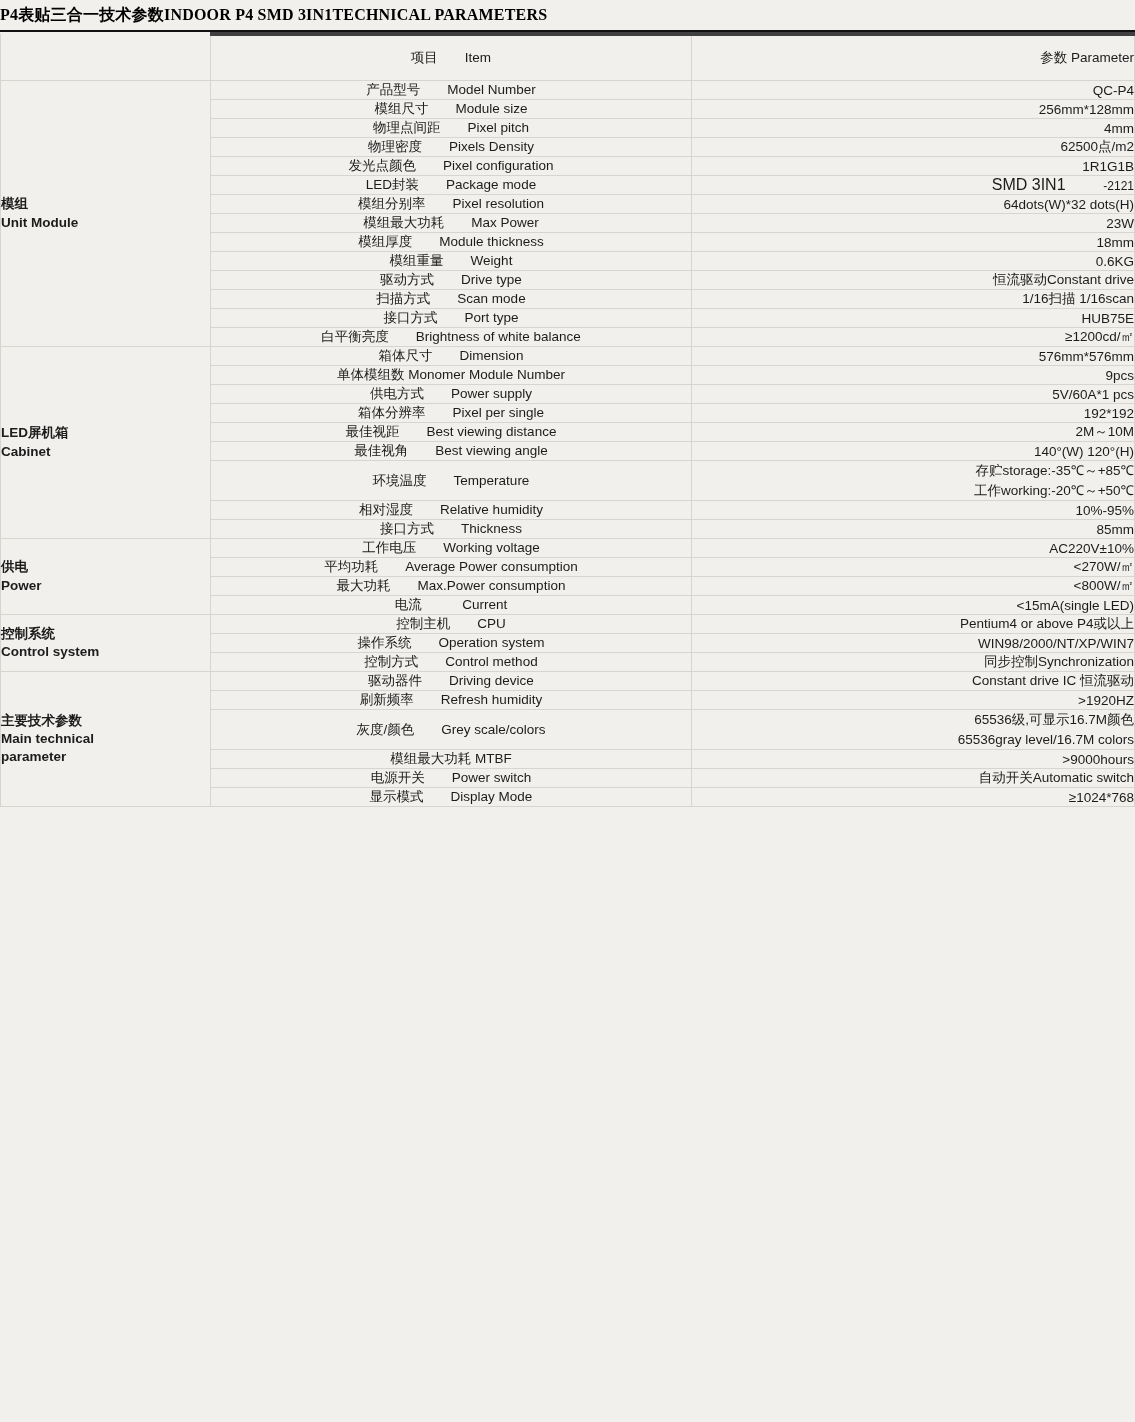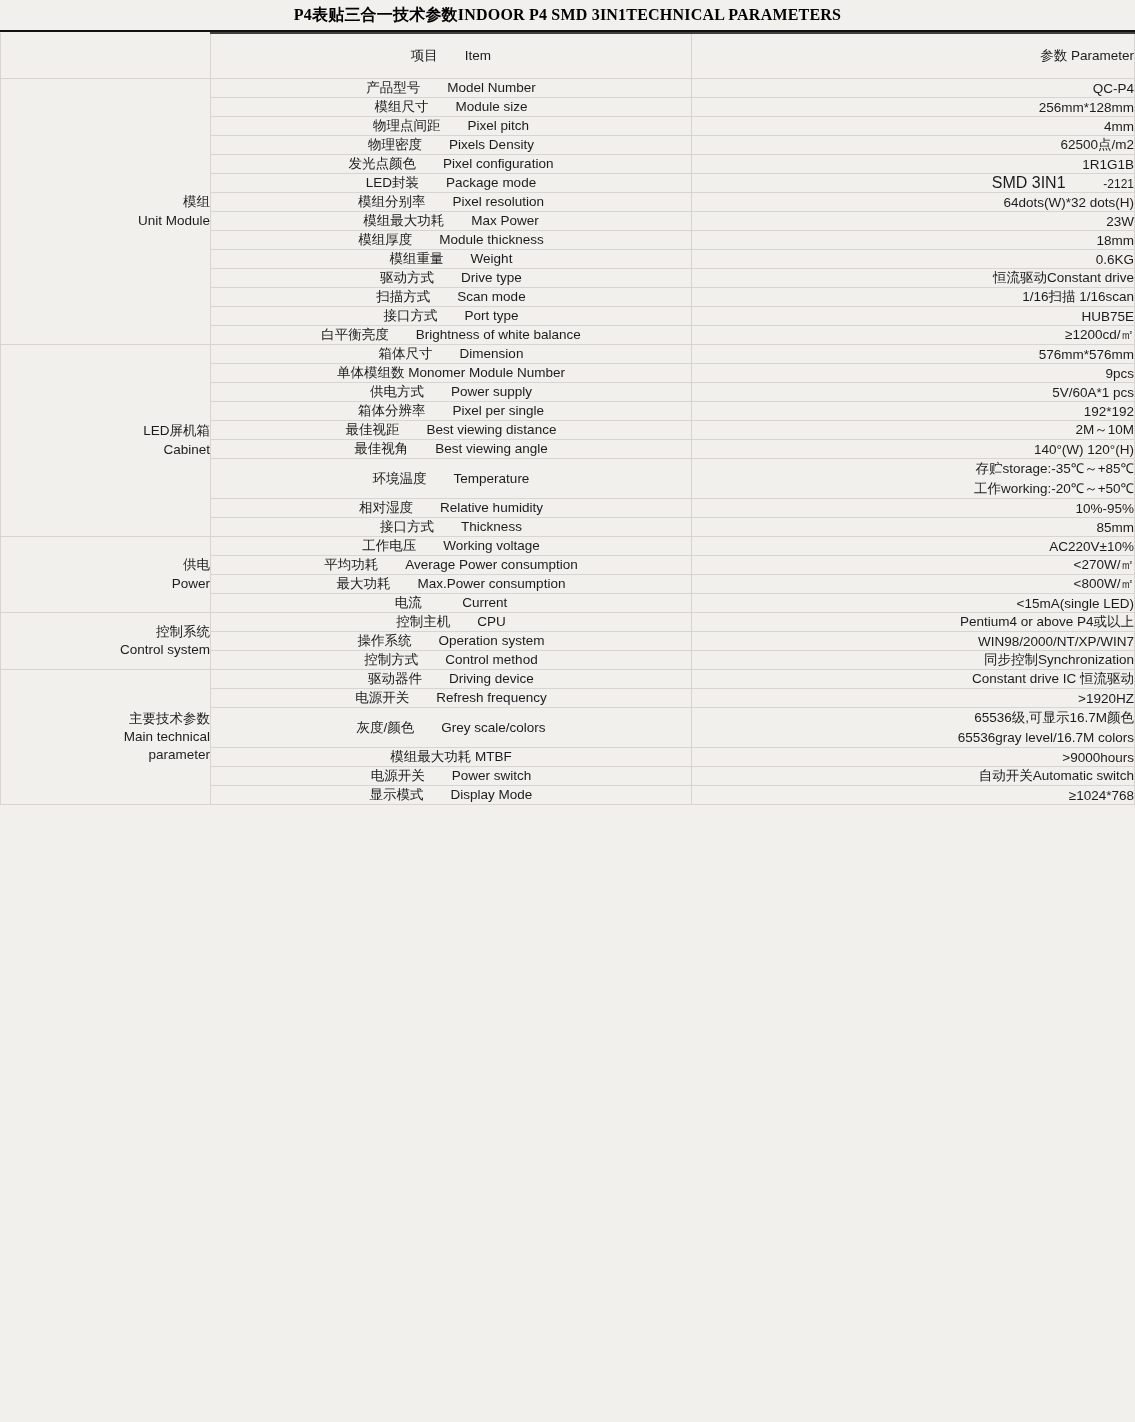--- a/index.html
+++ b/index.html
@@ -14,21 +14,21 @@
   }
   #sheet {
     width: 1135px;
     position: relative;
     background: #f2f0ed;
   }
   .title-bar {
     height: 30px;
     display: flex;
     align-items: center;
-    justify-content: center;
+    justify-content: flex-start;
     border-bottom: 2px solid #111;
     background: #f2f0ed;
   }
   .title-bar .title {
     font-family: "Liberation Serif", serif;
     font-size: 16px;
     font-weight: bold;
     letter-spacing: 0.2px;
     color: #000;
   }
@@ -40,42 +40,43 @@
   table.spec td {
     border: 1px solid #d8d4cf;
     background: #f2f0ed;
     font-size: 13.5px;
     color: #1c1c1c;
     padding: 0;
     vertical-align: middle;
   }
   td.group {
     width: 209px;
-    text-align: right;
+    text-align: left;
     border-left: 2px solid #111;
     border-right: 2px solid #111;
     border-top: 2px solid #111;
     border-bottom: 2px solid #111;
     font-size: 13.5px;
     line-height: 1.35;
     padding: 4px 6px;
+    font-weight: bold;
   }
   td.item {
     width: 480px;
     text-align: center;
     padding: 9px 6px;
     border-right: 2px solid #111;
   }
   td.param {
     text-align: right;
     padding: 9px 6px;
     border-right: 2px solid #111;
   }
   tr.headrow td {
-    border-top: 2px solid #404040;
+    border-top: 4px solid #404040;
     padding-top: 13px;
     padding-bottom: 13px;
   }
   tr.headrow td.item, tr.headrow td.param {
     font-size: 13.5px;
   }
   .two-line { line-height: 1.45; font-size: 12.5px; }
   .big { font-size: 16px; }
   .sub { font-size: 12px; margin-left: 34px; }
   .grouplabel-cn { display: block; }
@@ -239,21 +240,21 @@
         <tr>
           <td class="group" rowspan="6">
             <span class="grouplabel-cn">主要技术参数</span>
             <span class="grouplabel-en">Main technical</span>
             <span class="grouplabel-en">parameter</span>
           </td>
           <td class="item">驱动器件　　Driving device</td>
           <td class="param">Constant  drive IC 恒流驱动</td>
         </tr>
         <tr>
-          <td class="item">电源开关　　Refresh frequency</td>
+          <td class="item">刷新频率　　Refresh humidity</td>
           <td class="param">&gt;1920HZ</td>
         </tr>
         <tr>
           <td class="item">灰度/颜色　　Grey scale/colors</td>
           <td class="param two-line">
             <div>65536级,可显示16.7M颜色</div>
             <div>65536gray  level/16.7M colors</div>
           </td>
         </tr>
         <tr>

